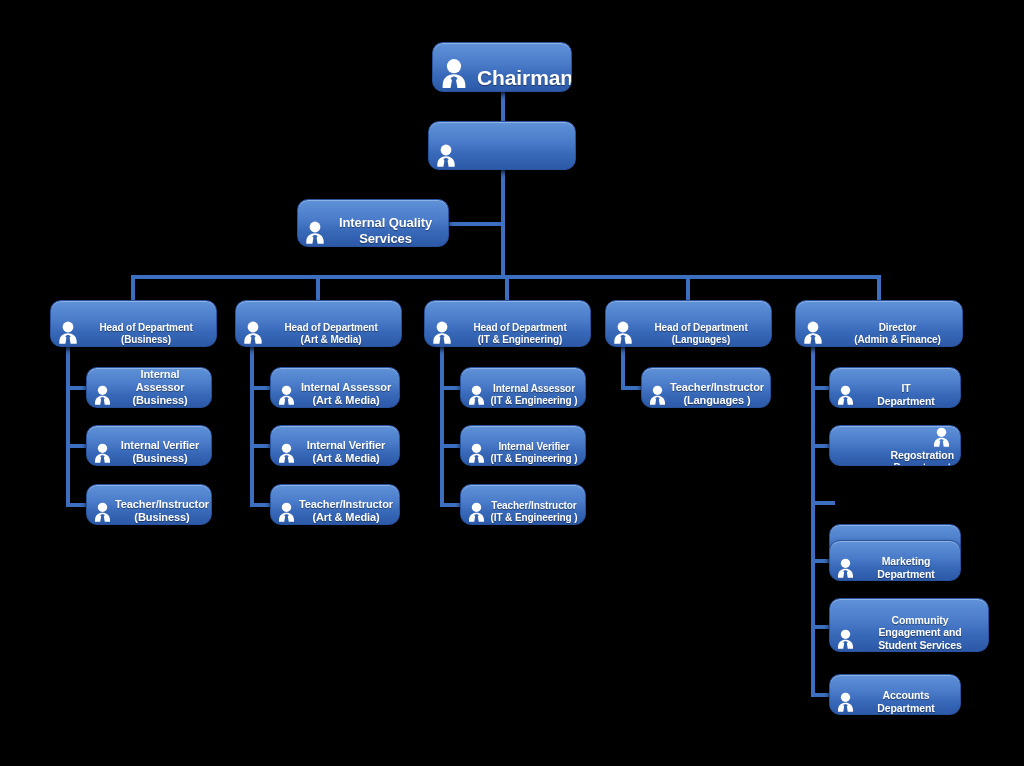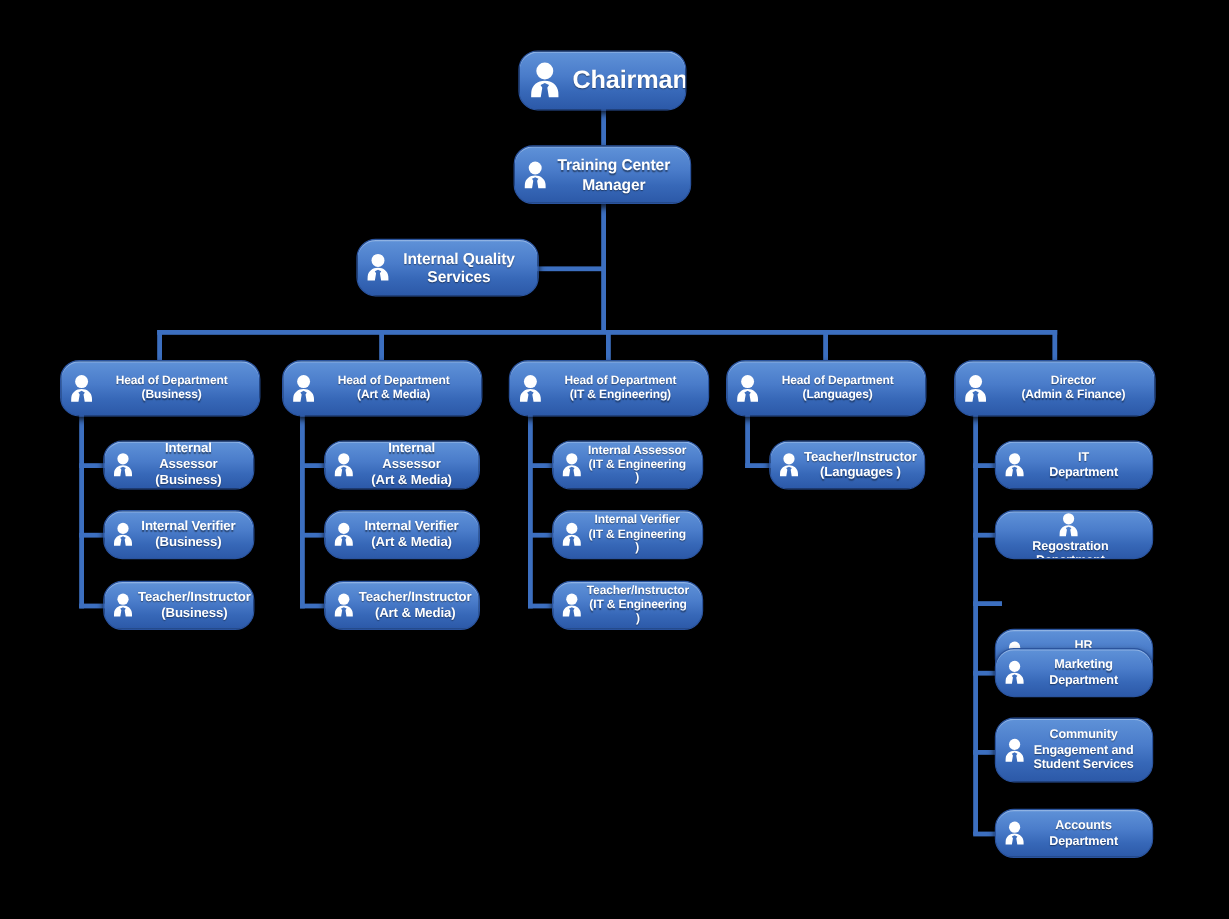--- a/index.html
+++ b/index.html
@@ -28,28 +28,28 @@
     background: #3c6fc0;
     box-shadow: 0 0 0 0 rgba(0,0,0,0);
   }
   .conn.v { width: 4px; }
   .conn.h { height: 4px; }
 
   
   .node {
     position: absolute;
     box-sizing: border-box;
-    border-radius: 16px;
+    border-radius: 11px;
     background: linear-gradient(to bottom, #5f92d8 0%, #4a7cca 42%, #3768b8 70%, #2c59a8 100%);
     border: 1px solid #2a539d;
     box-shadow: 0 3px 5px rgba(0,0,0,0.75),
                 inset 0 1px 0 rgba(255,255,255,0.30);
     display: flex;
-    align-items: center;
-    padding: 0 12px 0 6px;
+    align-items: flex-end;
+    padding: 0 6px 0 6px;
     color: #ffffff;
     overflow: hidden;
   }
 
   .node .ico {
     flex: 0 0 auto;
     width: 22px;
     height: 26px;
     margin-right: 3px;
     position: relative;
@@ -140,22 +140,20 @@
     <span class="label">Chairman</span>
   </div>
 
   <div class="node n-l2" style="left:428px; top:121px; width:148px; height:49px;">
     <span class="ico">
       <svg viewBox="0 0 22 26">
           <circle cx="11" cy="7" r="5.4" fill="#ffffff"></circle>
           <path d="M11 13.2c-4.6 0-8.2 2.9-8.6 7.2-.1 1.2-.1 2.4-.1 3.4h6.1l1-6.1-1.1-1.7 2.7-1.3 2.7 1.3-1.1 1.7 1 6.1h6.1c0-1 0-2.2-.1-3.4-.4-4.3-4-7.2-8.6-7.2z" fill="#ffffff"></path>
         </svg>
     </span>
-    <span class="label">Training Center
-Manager</span>
   </div>
 
   <div class="node n-l3" style="left:297px; top:199px; width:152px; height:48px;">
     <span class="ico">
       <svg viewBox="0 0 22 26">
           <circle cx="11" cy="7" r="5.4" fill="#ffffff"></circle>
           <path d="M11 13.2c-4.6 0-8.2 2.9-8.6 7.2-.1 1.2-.1 2.4-.1 3.4h6.1l1-6.1-1.1-1.7 2.7-1.3 2.7 1.3-1.1 1.7 1 6.1h6.1c0-1 0-2.2-.1-3.4-.4-4.3-4-7.2-8.6-7.2z" fill="#ffffff"></path>
         </svg>
     </span>
     <span class="label">Internal Quality
@@ -364,21 +362,21 @@
     <span class="ico">
       <svg viewBox="0 0 22 26">
           <circle cx="11" cy="7" r="5.4" fill="#ffffff"></circle>
           <path d="M11 13.2c-4.6 0-8.2 2.9-8.6 7.2-.1 1.2-.1 2.4-.1 3.4h6.1l1-6.1-1.1-1.7 2.7-1.3 2.7 1.3-1.1 1.7 1 6.1h6.1c0-1 0-2.2-.1-3.4-.4-4.3-4-7.2-8.6-7.2z" fill="#ffffff"></path>
         </svg>
     </span>
     <span class="label">Marketing
 Department</span>
   </div>
 
-  <div class="node n-right" style="left:829px; top:598px; width:132px; height:54px;">
+  <div class="node n-right" style="left:829px; top:598px; width:160px; height:54px;">
     <span class="ico">
       <svg viewBox="0 0 22 26">
           <circle cx="11" cy="7" r="5.4" fill="#ffffff"></circle>
           <path d="M11 13.2c-4.6 0-8.2 2.9-8.6 7.2-.1 1.2-.1 2.4-.1 3.4h6.1l1-6.1-1.1-1.7 2.7-1.3 2.7 1.3-1.1 1.7 1 6.1h6.1c0-1 0-2.2-.1-3.4-.4-4.3-4-7.2-8.6-7.2z" fill="#ffffff"></path>
         </svg>
     </span>
     <span class="label">Community
 Engagement and
 Student Services</span>
   </div>

